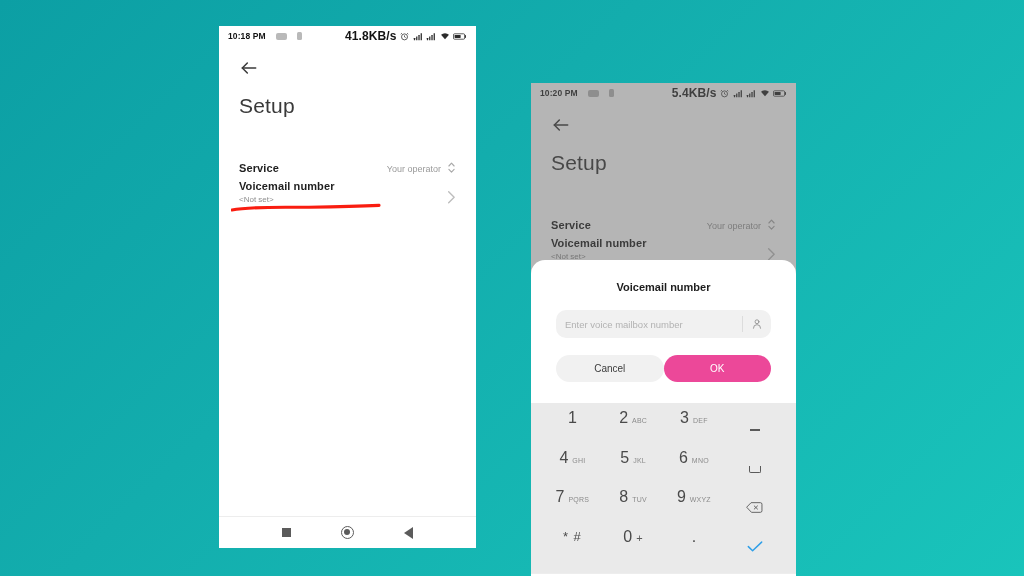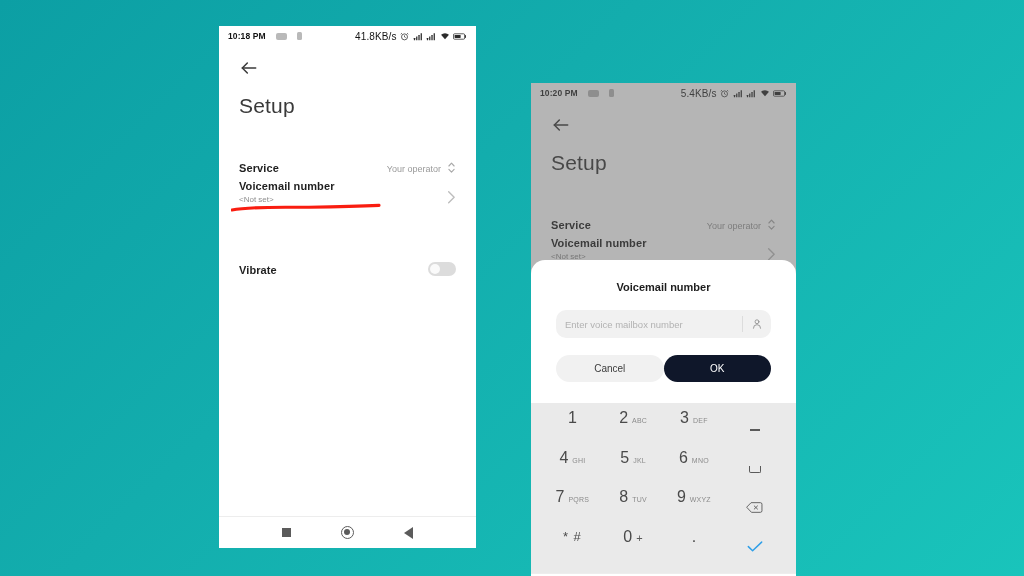--- a/index.html
+++ b/index.html
@@ -48,21 +48,21 @@
   .sb-clock { font-size: 8.5px; font-weight: bold; }
   .sb-blob {
     background: #b9b9b9;
     border-radius: 2px;
     display: inline-block;
   }
   .sb-blob.wide { width: 11px; height: 7px; }
   .sb-blob.narrow { width: 5px; height: 8px; border-radius: 1.5px; }
   .sb-spacer { flex: 1; }
   .sb-right { display: flex; align-items: center; gap: 3.5px; }
-  .sb-speed { font-size: 10px; font-weight: normal; }
+  .sb-speed { font-size: 12px; font-weight: bold; }
   .ico { display: inline-block; }
 
   svg.sicon { display: block; }
 
   
   .appbar {
     height: 44px;
     display: flex;
     align-items: center;
     padding-left: 20px;
@@ -240,21 +240,21 @@
     border-radius: 14px;
     border: none;
     font-family: "Liberation Sans", sans-serif;
     font-size: 10px;
     cursor: pointer;
     display: flex;
     align-items: center;
     justify-content: center;
   }
   .btn-cancel { background: #f1f1f1; color: #3c3c3c; }
-  .btn-ok { background: #0f172a; color: #ffffff; }
+  .btn-ok { background: #ec4899; color: #ffffff; }
 
   
   .keypad {
     margin-top: 21px;
     flex: 1;
     background: #eaeaea;
     padding: 7px 11px 5px 11px;
     display: grid;
     grid-template-columns: repeat(4, 1fr);
     grid-template-rows: repeat(4, 1fr);
@@ -388,26 +388,20 @@
             <div class="row-title">Voicemail number</div>
             <div class="row-sub">&lt;Not set&gt;</div>
           </div>
           <span class="chev row-chev">
             <svg viewBox="0 0 12 20" fill="none" stroke="#bdbdbd" stroke-width="1.5" stroke-linecap="round" stroke-linejoin="round">
               <path d="M4 4l6 6-6 6"></path>
             </svg>
           </span>
         </div>
 
-        <div class="row" style="margin-top:20px">
-          <div class="row-main">
-            <div class="row-title">Vibrate</div>
-          </div>
-          <div class="toggle"></div>
-        </div>
 
       </div>
 
       <div class="navbar">
         <span class="nav-square"></span>
         <span class="nav-home"></span>
         <span class="nav-back"></span>
       </div>
 
     </div>

